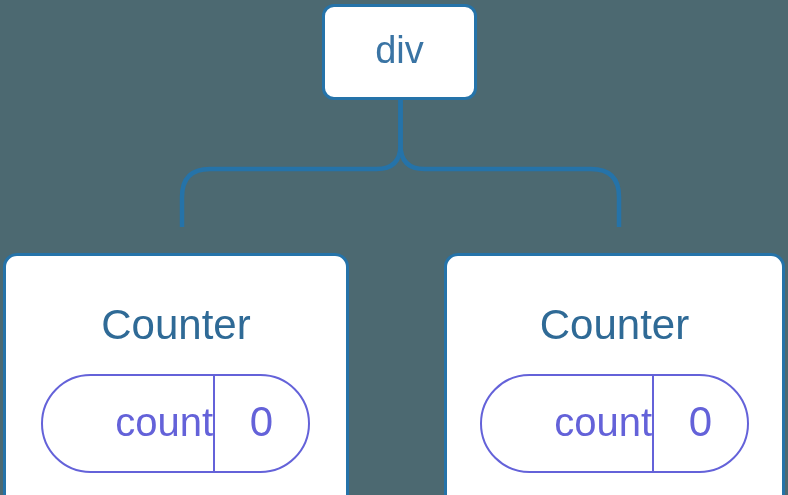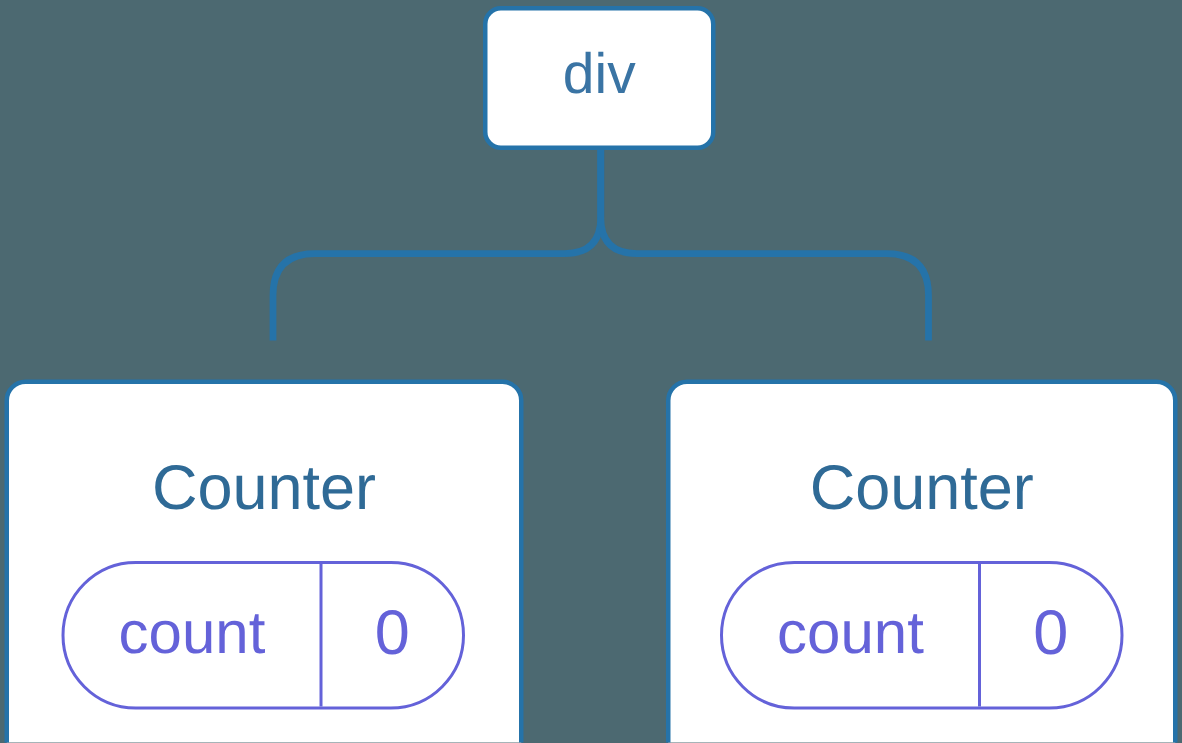--- a/index.html
+++ b/index.html
@@ -53,21 +53,21 @@
     width:269px;height:99px;
     border:2px solid var(--state-accent);
     border-radius:50px;
     display:flex;align-items:stretch;
     background:var(--card-bg);
   }
   .counter-right .state-pill{left:33px;}
   .state-key-cell{
     width:172px;
     border-right:2px solid var(--state-accent);
-    display:flex;align-items:center;justify-content:center;
+    display:flex;align-items:center;justify-content:flex-end;
   }
   .state-value-cell{
     flex:1;
     display:flex;align-items:center;justify-content:center;
   }
   .state-key{
     color:var(--state-accent);
     font-size:40px;font-weight:400;line-height:1;
     padding-bottom:4px;
   }

